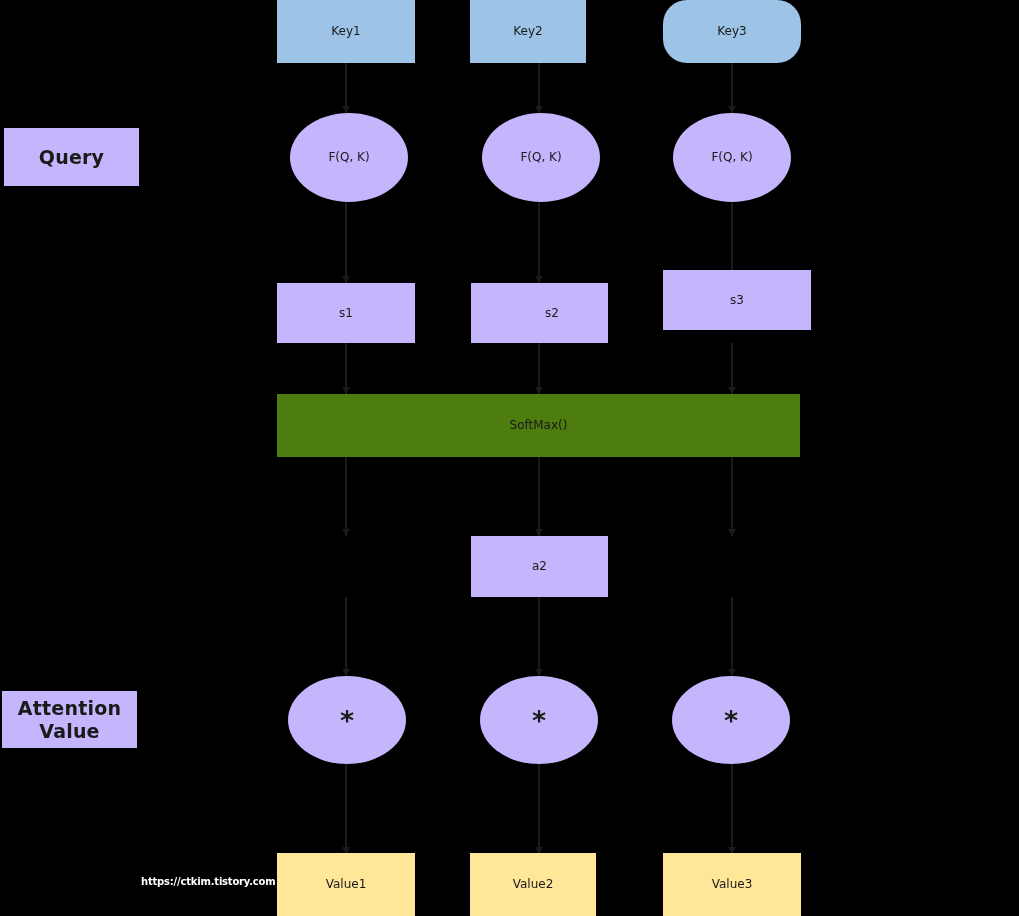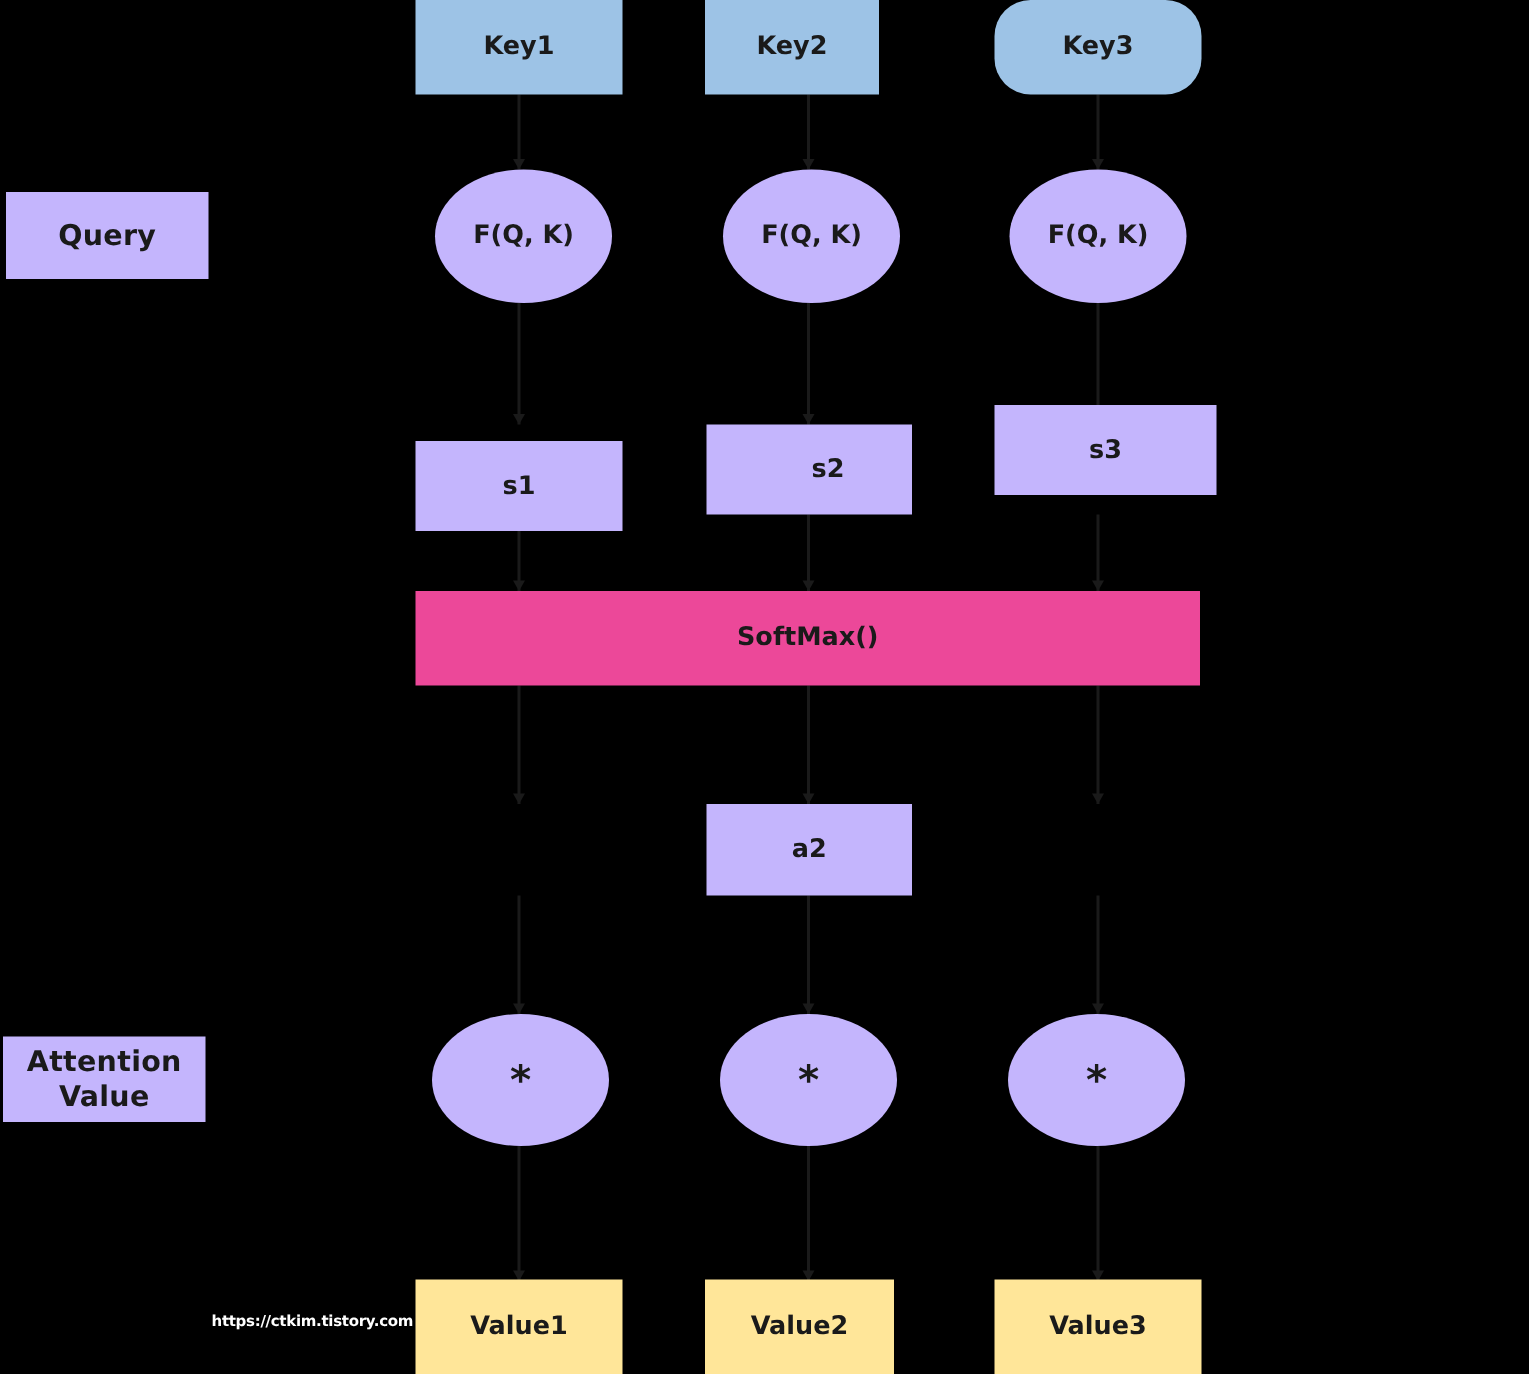--- a/index.html
+++ b/index.html
@@ -27,31 +27,31 @@
     line-height: 1.18;
   }
   .rect {
     border-radius: 0;
   }
   .ellipse {
     border-radius: 50%;
   }
   .fill-white  { background: #c4b5fd; }
   .fill-key    { background: #9dc3e6; }
-  .fill-soft   { background: #ec4899; }
+  .fill-soft   { background: #4d7c0f; }
   .fill-value  { background: #ffe699; }
 
   .lbl-bold {
     font-weight: bold;
     font-size: 19px;
     letter-spacing: 0.2px;
   }
   .lbl-norm {
-    font-weight: bold;
-    font-size: 17px;
+    font-weight: normal;
+    font-size: 12px;
   }
   .lbl-star {
     font-weight: bold;
     font-size: 27px;
     line-height: 1;
   }
 
   .connector {
     position: absolute;
     background: #1a1a1a;
@@ -137,21 +137,21 @@
   <div class="node ellipse fill-white lbl-norm" style="left:290px; top:113px; width:118px; height:89px;">
     <span>F(Q, K)</span>
   </div>
   <div class="node ellipse fill-white lbl-norm" style="left:482px; top:113px; width:118px; height:89px;">
     <span>F(Q, K)</span>
   </div>
   <div class="node ellipse fill-white lbl-norm" style="left:673px; top:113px; width:118px; height:89px;">
     <span>F(Q, K)</span>
   </div>
 
-  <div class="node rect fill-white lbl-norm" style="left:277px; top:283px; width:138px; height:60px;margin-top:11px;">
+  <div class="node rect fill-white lbl-norm" style="left:277px; top:283px; width:138px; height:60px;">
     <span>s1</span>
   </div>
   <div class="node rect fill-white lbl-norm" style="left:471px; top:283px; width:137px; height:60px;padding-left:25px;">
     <span>s2</span>
   </div>
   <div class="node rect fill-white lbl-norm" style="left:663px; top:270px; width:148px; height:60px;">
     <span>s3</span>
   </div>
 
   <div class="node rect fill-soft lbl-norm" style="left:277px; top:394px; width:523px; height:63px;">

